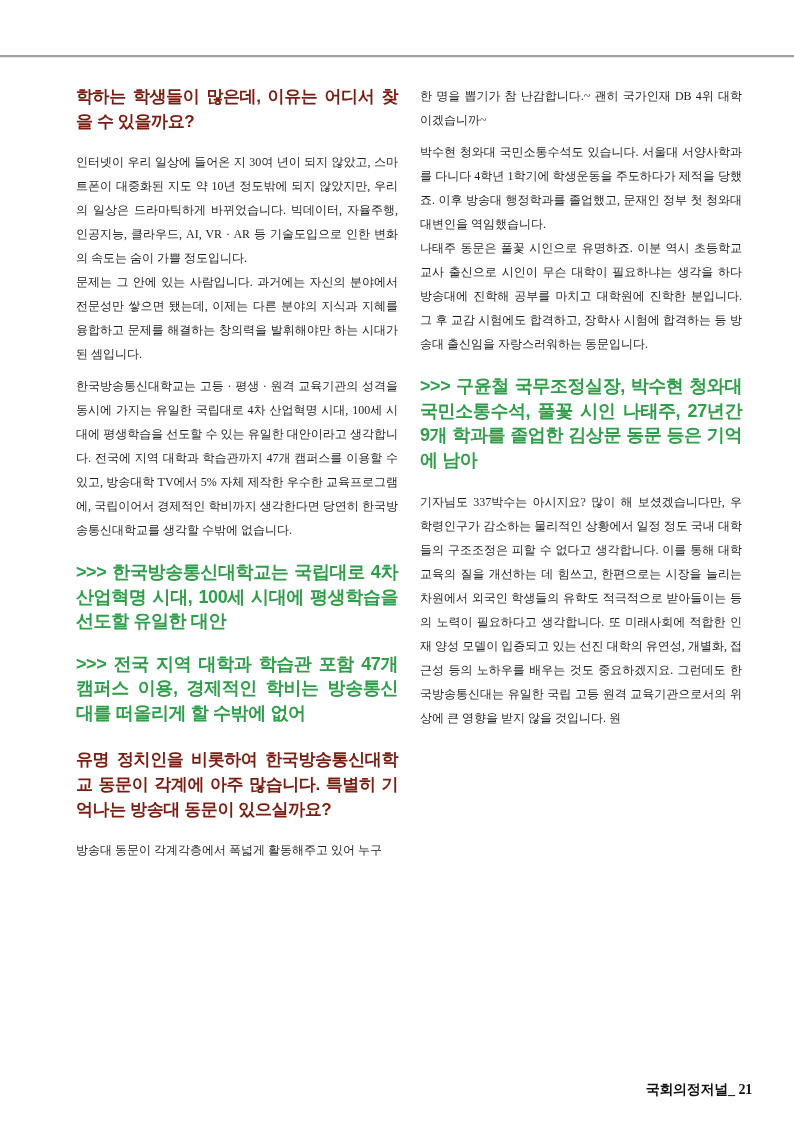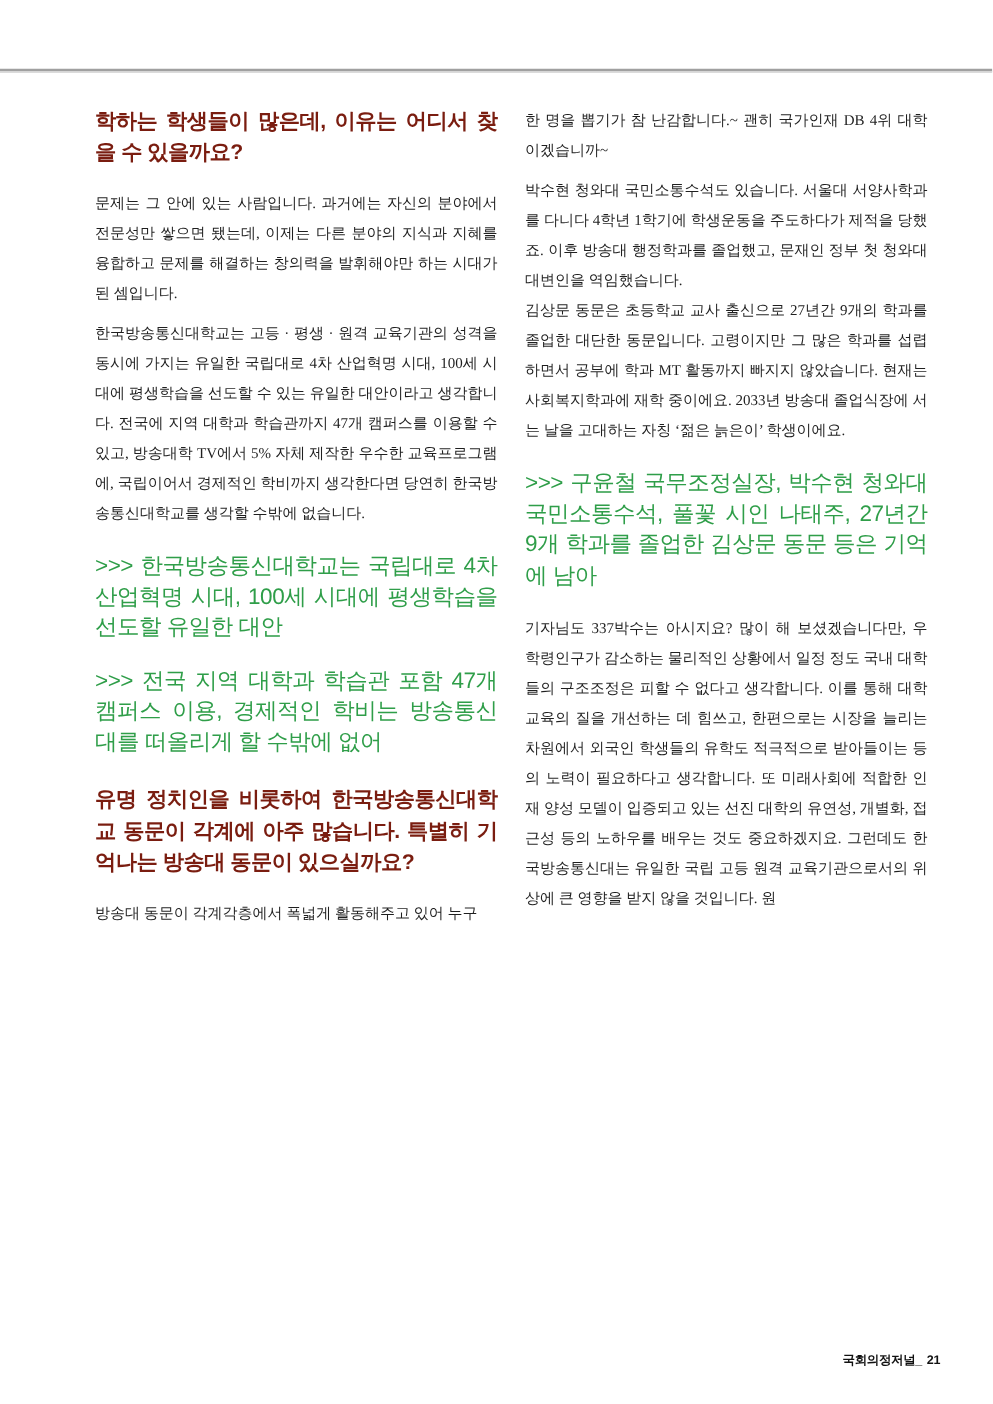--- a/index.html
+++ b/index.html
@@ -52,66 +52,67 @@
     line-height: 25px;
     letter-spacing: -0.4px;
     color: var(--question, #7a1d10);
     text-align: justify;
     word-break: break-all;
     margin: 0 0 16px 0;
   }
   .q.mt { margin-top: 22px; }
   .quote {
     font-family: "Liberation Sans", "DejaVu Sans", sans-serif;
-    font-weight: normal;
+    font-weight: bold;
     font-size: 18px;
     line-height: 24.5px;
     letter-spacing: -0.4px;
     color: var(--quote, #2f9e49);
     text-align: justify;
     word-break: break-all;
     margin: 18px 0;
   }
   .gap { margin-top: 8px; }
   .footer {
     position: absolute;
     top: 1081px;
     right: 42px;
-    font-family: Liberation Sans, sans-serif;
+    font-family: Liberation Serif, serif;
     font-weight: bold;
-    font-size: 10px;
+    font-size: 14px;
     color: #111111;
     letter-spacing: -0.3px;
   }
   .footer span { margin-left: 4px; }
   .footer span:first-child { margin-left: 0; }
 </style>
 </head>
 <body>
 
 <div class="page">
 
   <div class="top-rule"></div>
 
   <div class="content">
 
     <div class="col">
       <p class="q">학하는 학생들이 많은데, 이유는 어디서 찾을 수 있을까요?</p>
+      <p class="b">인터넷이 우리 일상에 들어온 지 30여 년이 되지 않았고, 스마트폰이 대중화된 지도 약 10년 정도밖에 되지 않았지만, 우리의 일상은 드라마틱하게 바뀌었습니다. 빅데이터, 자율주행, 인공지능, 클라우드, AI, VR · AR 등 기술도입으로 인한 변화의 속도는 숨이 가쁠 정도입니다.</p>
       <p class="b">문제는 그 안에 있는 사람입니다. 과거에는 자신의 분야에서 전문성만 쌓으면 됐는데, 이제는 다른 분야의 지식과 지혜를 융합하고 문제를 해결하는 창의력을 발휘해야만 하는 시대가 된 셈입니다.</p>
       <p class="b gap">한국방송통신대학교는 고등 · 평생 · 원격 교육기관의 성격을 동시에 가지는 유일한 국립대로 4차 산업혁명 시대, 100세 시대에 평생학습을 선도할 수 있는 유일한 대안이라고 생각합니다. 전국에 지역 대학과 학습관까지 47개 캠퍼스를 이용할 수 있고, 방송대학 TV에서 5% 자체 제작한 우수한 교육프로그램에, 국립이어서 경제적인 학비까지 생각한다면 당연히 한국방송통신대학교를 생각할 수밖에 없습니다.</p>
       <p class="quote">&gt;&gt;&gt; 한국방송통신대학교는 국립대로 4차 산업혁명 시대, 100세 시대에 평생학습을 선도할 유일한 대안</p>
       <p class="quote">&gt;&gt;&gt; 전국 지역 대학과 학습관 포함 47개 캠퍼스 이용, 경제적인 학비는 방송통신대를 떠올리게 할 수밖에 없어</p>
       <p class="q mt">유명 정치인을 비롯하여 한국방송통신대학교 동문이 각계에 아주 많습니다. 특별히 기억나는 방송대 동문이 있으실까요?</p>
       <p class="b">방송대 동문이 각계각층에서 폭넓게 활동해주고 있어 누구</p>
     </div>
 
     <div class="col">
       <p class="b">한 명을 뽑기가 참 난감합니다.~ 괜히 국가인재 DB 4위 대학이겠습니까~</p>
       <p class="b gap">박수현 청와대 국민소통수석도 있습니다. 서울대 서양사학과를 다니다 4학년 1학기에 학생운동을 주도하다가 제적을 당했죠. 이후 방송대 행정학과를 졸업했고, 문재인 정부 첫 청와대 대변인을 역임했습니다.</p>
-      <p class="b">김상문 동문은 초등학교 교사 출신으로 27년간 9개의 학과를 졸업한 대단한 동문입니다. 고령이지만 그 많은 학과를 섭렵하면서 공부에 학과 MT 활동까지 빠지지 않았습니다. 현재는 사회복지학과에 재학 중이에요. 2033년 방송대 졸업식장에 서는 날을 고대하는 자칭 ‘젊은 늙은이’ 학생이에요.</p>
+      <p class="b">나태주 동문은 풀꽃 시인으로 유명하죠. 이분 역시 초등학교 교사 출신으로 시인이 무슨 대학이 필요하냐는 생각을 하다 방송대에 진학해 공부를 마치고 대학원에 진학한 분입니다. 그 후 교감 시험에도 합격하고, 장학사 시험에 합격하는 등 방송대 출신임을 자랑스러워하는 동문입니다.</p>
       <p class="quote">&gt;&gt;&gt; 구윤철 국무조정실장, 박수현 청와대 국민소통수석, 풀꽃 시인 나태주, 27년간 9개 학과를 졸업한 김상문 동문 등은 기억에 남아</p>
       <p class="b">기자님도 337박수는 아시지요? 많이 해 보셨겠습니다만, 우 학령인구가 감소하는 물리적인 상황에서 일정 정도 국내 대학들의 구조조정은 피할 수 없다고 생각합니다. 이를 통해 대학 교육의 질을 개선하는 데 힘쓰고, 한편으로는 시장을 늘리는 차원에서 외국인 학생들의 유학도 적극적으로 받아들이는 등의 노력이 필요하다고 생각합니다. 또 미래사회에 적합한 인재 양성 모델이 입증되고 있는 선진 대학의 유연성, 개별화, 접근성 등의 노하우를 배우는 것도 중요하겠지요. 그런데도 한국방송통신대는 유일한 국립 고등 원격 교육기관으로서의 위상에 큰 영향을 받지 않을 것입니다. 원</p>
     </div>
 
   </div>
 
   <div class="footer">
     <span>국회의정저널_</span><span>21</span>
   </div>
 

